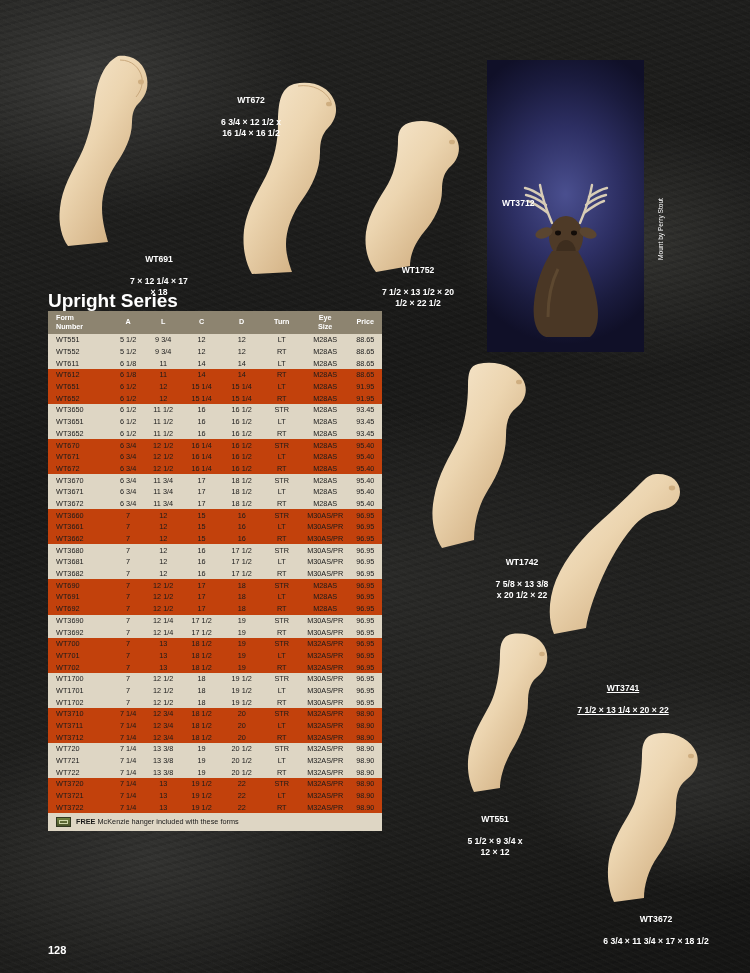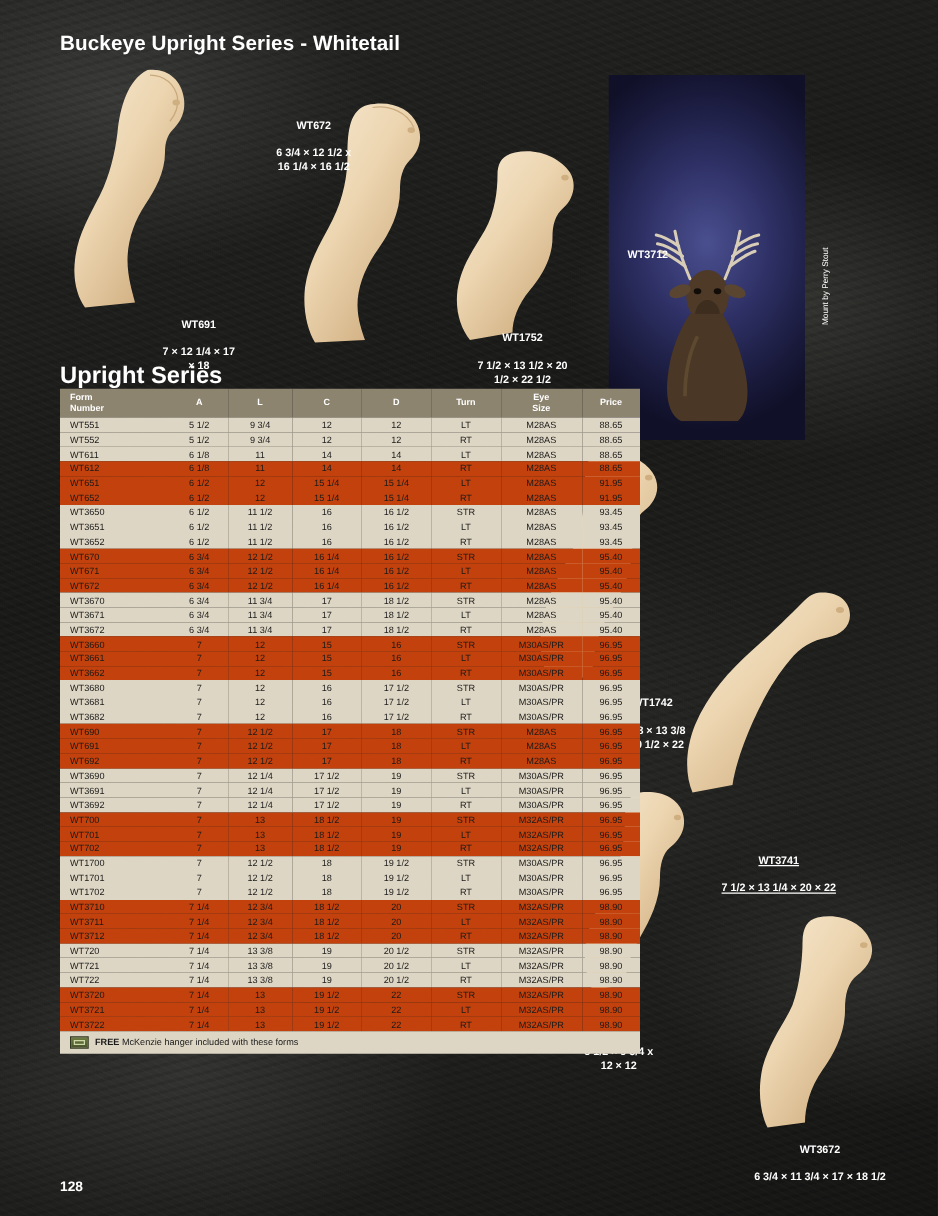--- a/index.html
+++ b/index.html
@@ -70,21 +70,21 @@
     transform-origin: 0 0; transform: rotate(-90deg);
     white-space: nowrap;
   }
 
   
   .section-title {
     position: absolute; left: 48px; top: 290px;
     font-size: 19px; font-weight: bold; color: #fff;
   }
   .table-wrap {
-    position: absolute; left: 48px; top: 311px; width: 464px;
+    position: absolute; left: 48px; top: 311px; width: 334px;
   }
   table { border-collapse: collapse; width: 100%; font-size: 7.4px; }
   thead th {
     background: #8d8470;
     color: #ffffff;
     font-size: 7.2px;
     font-weight: bold;
     padding: 3px 0 3px 0;
     text-align: center;
     line-height: 8.5px;
@@ -128,21 +128,20 @@
     position: absolute; left: 48px; top: 944px;
     font-size: 11px; font-weight: bold; color: #ffffff;
   }
 </style>
 </head>
 <body>
 
 <div class="page">
   <div class="bg-texture"></div>
 
-  <div class="title">Buckeye Upright Series - Whitetail</div>
 
   <svg class="form-shape" style="left:46px; top:52px; width:130px; height:200px;" viewBox="0 0 130 200">
     <defs>
       <linearGradient id="tanA" x1="0" y1="0" x2="1" y2="1">
         <stop offset="0%" stop-color="#f5e4c8"></stop>
         <stop offset="35%" stop-color="#e9d0a9"></stop>
         <stop offset="70%" stop-color="#d4b183"></stop>
         <stop offset="100%" stop-color="#bd9a६b"></stop>
       </linearGradient>
       <linearGradient id="tan1" x1="0.1" y1="0" x2="0.95" y2="1">
@@ -582,30 +581,20 @@
             <td class="left-col">WT3690</td>
             <td>7</td>
             <td>12 1/4</td>
             <td>17 1/2</td>
             <td>19</td>
             <td>STR</td>
             <td>M30AS/PR</td>
             <td>96.95</td>
           </tr>
           <tr class="rA">
-            <td class="left-col">WT3691</td>
-            <td>7</td>
-            <td>12 1/4</td>
-            <td>17 1/2</td>
-            <td>19</td>
-            <td>LT</td>
-            <td>M30AS/PR</td>
-            <td>96.95</td>
-          </tr>
-          <tr class="rA">
             <td class="left-col">WT3692</td>
             <td>7</td>
             <td>12 1/4</td>
             <td>17 1/2</td>
             <td>19</td>
             <td>RT</td>
             <td>M30AS/PR</td>
             <td>96.95</td>
           </tr>
           <tr class="rB">

